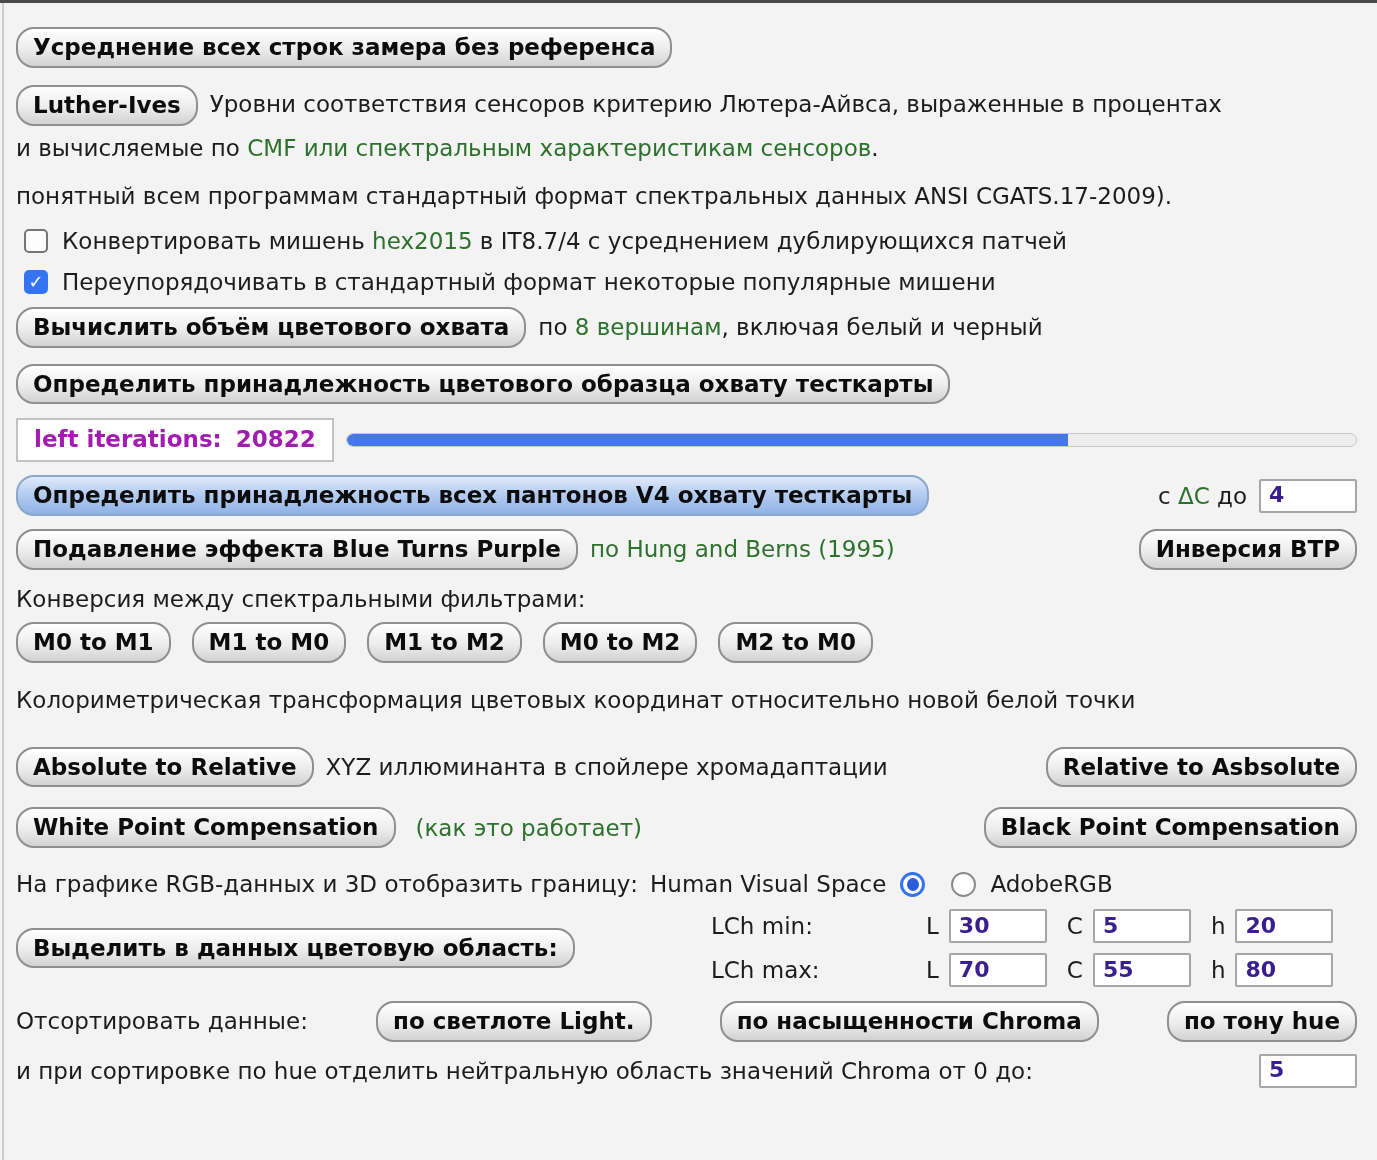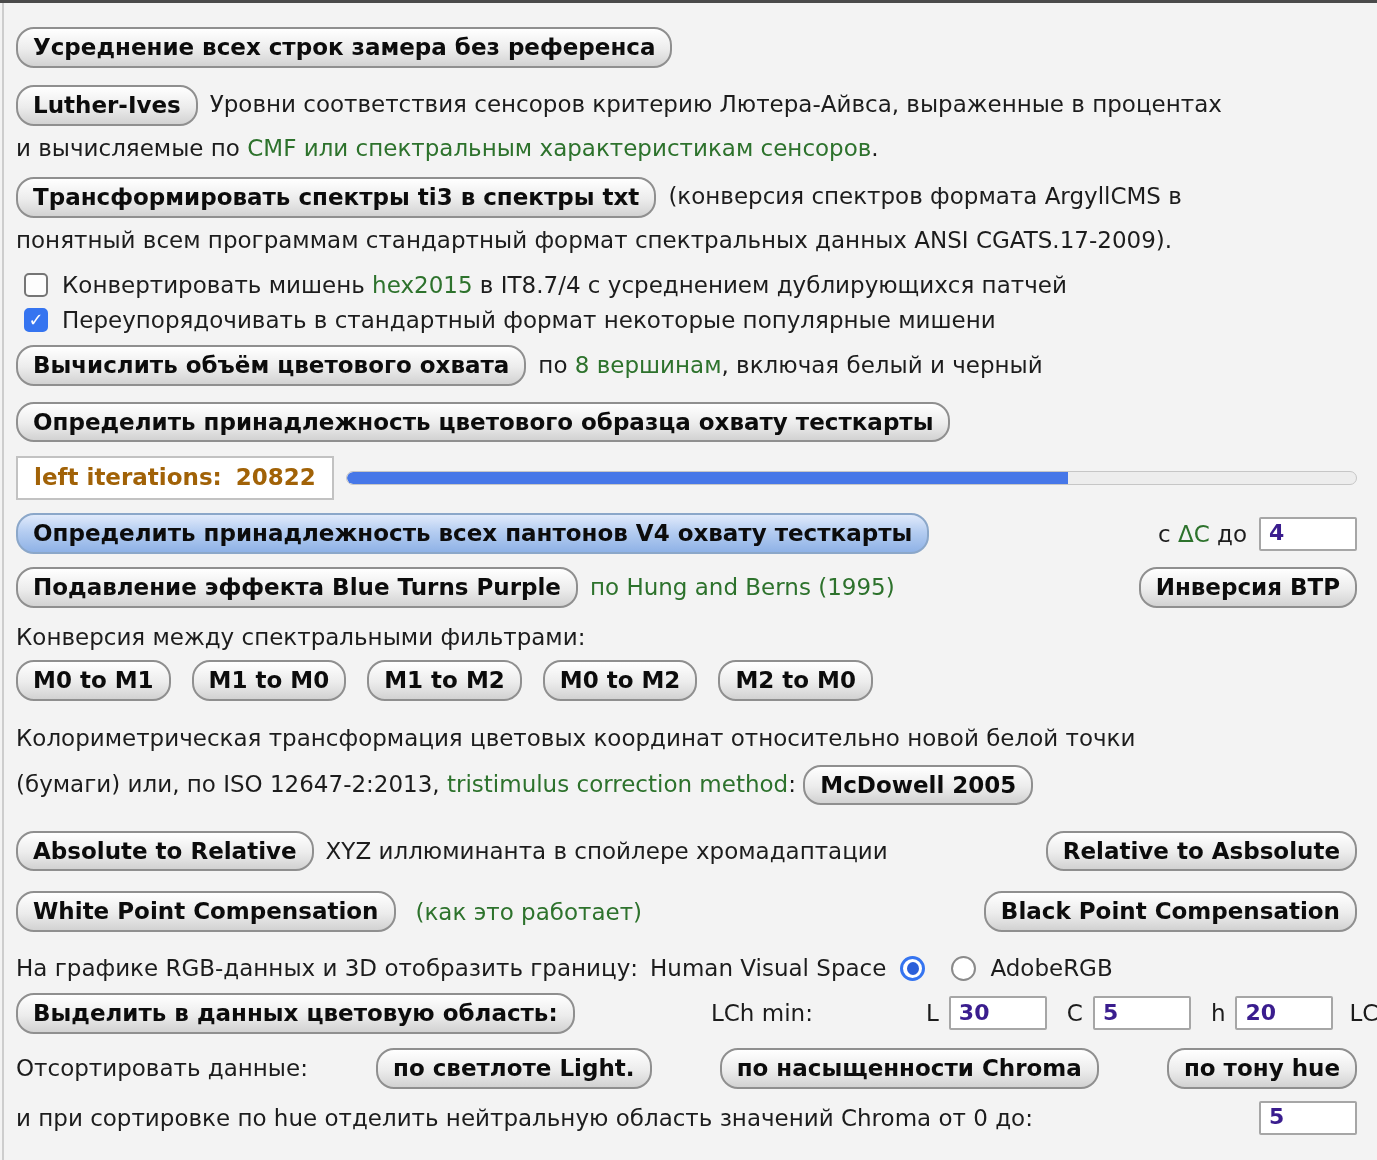--- a/index.html
+++ b/index.html
@@ -83,21 +83,21 @@
     cursor:pointer;
     flex:0 0 auto;
   }
   .radio.on { border:3px solid #3574f0; }
   .radio.on::after { content:""; width:12px; height:13px; border-radius:50%; background:#2b5fd9; }
   .iter-box {
     background:#ffffff;
     border:2px solid #c2c2c2;
     padding:6px 16px 8px 16px;
     font-weight:bold;
-    color:#a16207;
+    color:#a21caf;
     white-space:nowrap;
   }
   .iter-box .num { margin-left:14px; }
   .progress-track {
     flex:1;
     height:12px;
     background:#ededed;
     border:1px solid #c6c6c6;
     border-radius:7px;
     margin-left:12px;
@@ -106,21 +106,21 @@
   }
   .progress-fill {
     position:absolute; left:0; top:0; bottom:0;
     background:#4677e8;
     border-radius:7px 0 0 7px;
   }
   .gap12 { margin-left:12px; }
   .gap14 { margin-left:14px; }
   .gap20 { margin-left:20px; }
   .push-right { margin-left:auto; }
-  .lch-grid { display:flex; flex-direction:row; gap:16px; margin-left:auto; width:646px; }
+  .lch-grid { display:flex; flex-direction:column; gap:10px; margin-left:auto; width:646px; }
   .lch-row { display:flex; align-items:center; }
   .lch-caption { width:215px; }
   .lch-letter { margin:0 10px 0 20px; }
   .lch-letter.first { margin-left:0; }
   .filters-row { display:flex; gap:21px; }
   .mt14 { margin-top:14px; }
 </style>
 </head>
 <body>
 
@@ -134,35 +134,32 @@
     <span class="line">
       <button type="button" class="btn" style="margin-right:12px">Luther-Ives</button><span>Уровни соответствия сенсоров критерию Лютера-Айвса, выраженные в процентах</span>
     </span>
     <span class="line">
       <span>и вычисляемые по </span><span class="link">CMF или спектральным характеристикам сенсоров</span><span>.</span>
     </span>
   </div>
 
   <div class="para" style="margin-top:4px">
     <span class="line">
-      <button type="button" class="btn" style="margin-right:12px">Трансформировать спектры ti3 в спектры txt</button><span>(конверсия спектров формата ArgyllCMS в</span>
-    </span>
-    <span class="line">
       <span>понятный всем программам стандартный формат спектральных данных ANSI CGATS.17-2009).</span>
     </span>
   </div>
 
   <div class="row" style="margin-top:10px">
     <span class="cb" style="margin-left:8px"></span>
     <span class="gap14">
       <span>Конвертировать мишень </span><span class="link">hex2015</span><span> в IT8.7/4 с усреднением дублирующихся патчей</span>
     </span>
   </div>
 
-  <div class="row" style="margin-top:9px">
+  <div class="row" style="margin-top:15px">
     <span class="cb on" style="margin-left:8px"></span>
     <span class="gap14">Переупорядочивать в стандартный формат некоторые популярные мишени</span>
   </div>
 
   <div class="row" style="margin-top:12px">
     <button type="button" class="btn">Вычислить объём цветового охвата</button>
     <span class="gap12">
       <span>по </span><span class="link">8 вершинам</span><span>, включая белый и черный</span>
     </span>
   </div>
@@ -198,23 +195,20 @@
   <div class="filters-row" style="margin-top:10px">
     <button type="button" class="btn">M0 to M1</button>
     <button type="button" class="btn">M1 to M0</button>
     <button type="button" class="btn">M1 to M2</button>
     <button type="button" class="btn">M0 to M2</button>
     <button type="button" class="btn">M2 to M0</button>
   </div>
 
   <div class="para" style="margin-top:14px; line-height:46px">
     <span class="line">Колориметрическая трансформация цветовых координат относительно новой белой точки</span>
-    <span class="line">
-      <span>(бумаги) или, по ISO 12647-2:2013, </span><span class="link">tristimulus correction method</span><span>: </span><button type="button" class="btn">McDowell 2005</button>
-    </span>
   </div>
 
   <div class="row" style="margin-top:24px">
     <button type="button" class="btn">Absolute to Relative</button>
     <span class="gap12">XYZ иллюминанта в спойлере хромадаптации</span>
     <button type="button" class="btn push-right">Relative to Asbsolute</button>
   </div>
 
   <div class="row" style="margin-top:20px">
     <button type="button" class="btn">White Point Compensation</button>

